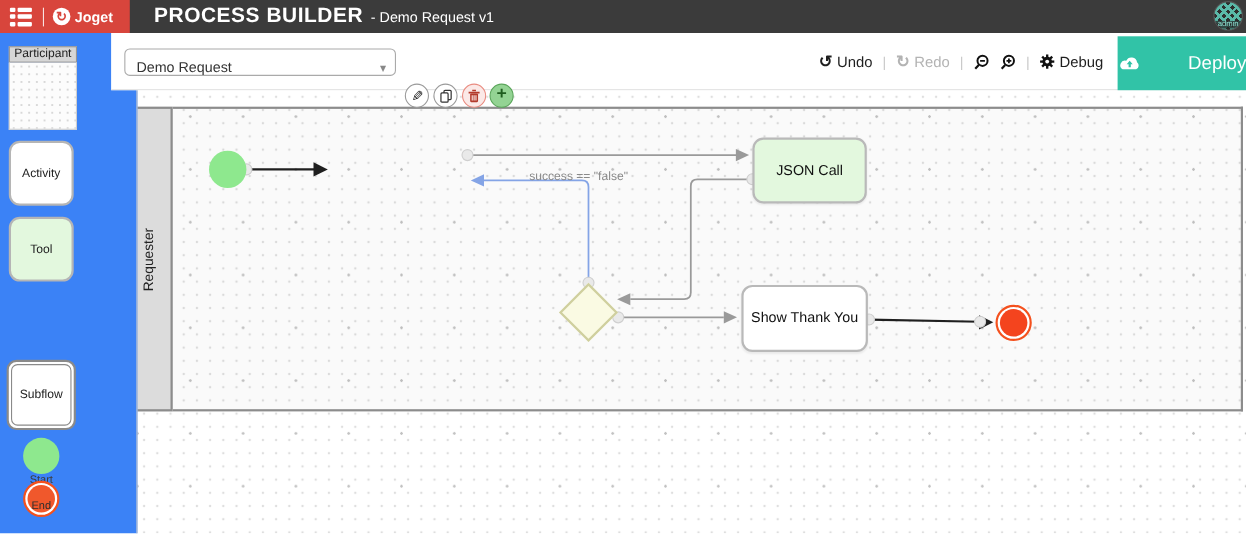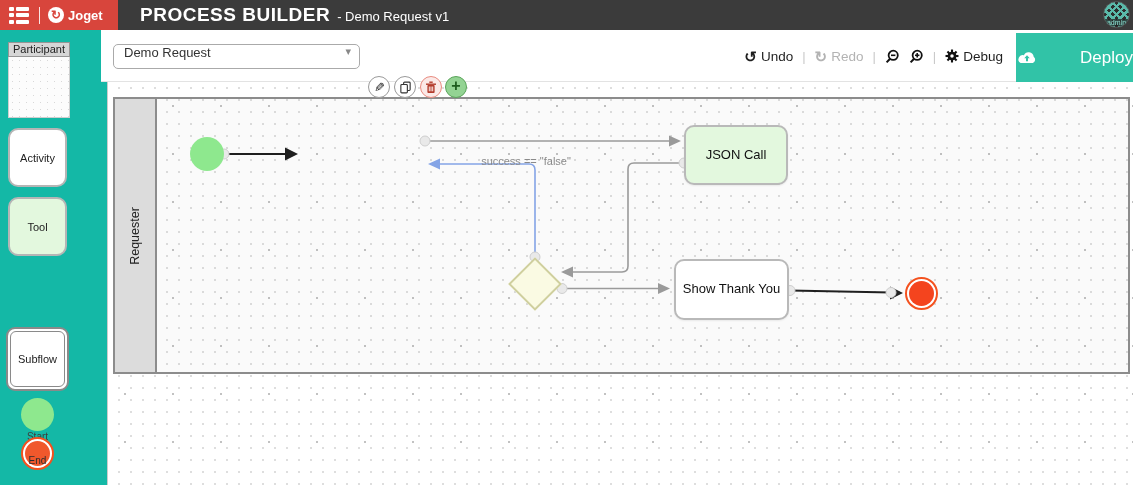--- a/index.html
+++ b/index.html
@@ -21,39 +21,39 @@
   .titlewrap { position:absolute; left:128px; top:0; height:30px; display:flex; align-items:baseline; gap:7px; padding-top:4px;margin-left:12px; }
   .app-title { color:#fff; font-size:19px; font-weight:bold; letter-spacing:.5px; }
   .app-subtitle { color:#fff; font-size:13px; font-weight:normal; }
   .avatar { position:absolute; right:3px; top:1px; width:27px; height:27px; border-radius:50%; overflow:hidden; background-color:#2e2e2e;
     background-image:repeating-linear-gradient(45deg,#5ab9a9 0 2.5px,transparent 2.5px 5.5px),repeating-linear-gradient(-45deg,#5ab9a9 0 2.5px,transparent 2.5px 5.5px);
     border:1px solid #555; cursor:pointer; }
   .avatar-label { position:absolute; left:0; right:0; bottom:1px; text-align:center; font-size:7px; color:#8fe0d2; background:rgba(35,35,35,.75); }
 
   
   .toolbar { position:absolute; left:101px; top:30px; right:0; height:52px; background:#fff; border-bottom:1px solid #e3e3e3; z-index:20; }
-  .select { position:absolute; left:12px; top:14px; width:247px; height:25px; background:#fff; border:1px solid #aaa; border-radius:5px; display:flex; align-items:flex-start; padding:0 8px 0 10px; cursor:pointer; }
+  .select { position:absolute; left:12px; top:14px; width:247px; height:25px; background:#fff; border:1px solid #aaa; border-radius:5px; display:flex; align-items:flex-end; padding:0 8px 0 10px; cursor:pointer; }
   .select-value { font-size:13px; color:#333; flex:1; }
   .caret { color:#888; font-size:11px; }
   .roundbtn { position:absolute; top:46px; width:22px; height:22px; border-radius:50%; background:#fff; border:1.5px solid #9a9a9a; display:flex; align-items:center; justify-content:center; cursor:pointer; padding:0; }
   .btn-edit  { left:267px; }
   .btn-copy  { left:293px; }
   .btn-del   { left:319px; border-color:#e98b80; background:#fbe9e7; }
   .btn-add   { left:344px; border-color:#5aa55a; background:#93d393; }
   .pencil-glyph { font-size:13px; color:#111; transform:scaleX(-1); line-height:1; }
   .plus-glyph { font-size:16px; font-weight:bold; color:#1e5c1e; line-height:1; margin-top:-2px; }
   .toolbar-right { position:absolute; right:130px; top:0; height:52px; display:flex; align-items:center; gap:9px; }
   .tb-item { display:flex; align-items:center; gap:4px; background:none; border:none; font-size:13.5px; color:#1f1f1f; cursor:pointer; font-family:"Liberation Sans",sans-serif; }
   .tb-item.disabled { color:#b3b3b3; cursor:default; }
   .u-icon { font-size:15px; font-weight:bold; line-height:1; }
   .sep { color:#c9c9c9; font-size:13px; }
   .deploy { position:absolute; right:0; top:3px; width:117px; height:49px; background:#31c3a7; border:none; color:#fff; font-size:17px; display:flex; align-items:center; justify-content:space-between; gap:10px; cursor:pointer; font-family:"Liberation Sans",sans-serif; }
 
   
-  .palette { position:absolute; left:0; top:30px; width:108px; bottom:0; background:#14b8a6; border-right:1px solid #ccc; z-index:10; }
+  .palette { position:absolute; left:0; top:30px; width:125px; bottom:0; background:#3b82f6; border-right:1px solid #ccc; z-index:10; }
   .p-label { font-size:11px; color:#222; }
   .participant-header { position:absolute; left:8px; top:12px; width:62px; height:15px; background:#d6d6d6; border:1px solid #959595; text-align:center; font-size:11px; color:#222; line-height:13px; cursor:grab; }
   .participant-body { position:absolute; left:8px; top:27px; width:62px; height:61px; border:1px solid #cfcfcf; border-top:none; background-color:#fcfcfc;
     background-image:radial-gradient(circle,#d8d8d8 .8px,transparent 1px); background-size:7px 7px; }
   .p-box { position:absolute; left:8px; width:59px; height:59px; border:2px solid #b5b5b5; border-radius:10px; background:#fff; display:flex; align-items:center; justify-content:center; cursor:grab; }
   .p-activity { top:98px; }
   .p-tool { top:167px; background:#e3f8de; }
   .p-route { position:absolute; left:11px; top:235px; width:53px; height:53px; cursor:grab; }
   .p-route .diamond-shape { position:absolute; left:8px; top:8px; width:37px; height:37px; background:#fafae3; border:1.5px solid #cfcf9e; transform:rotate(45deg); }
   .p-route .p-label { position:absolute; left:0; right:0; top:20px; text-align:center; }

